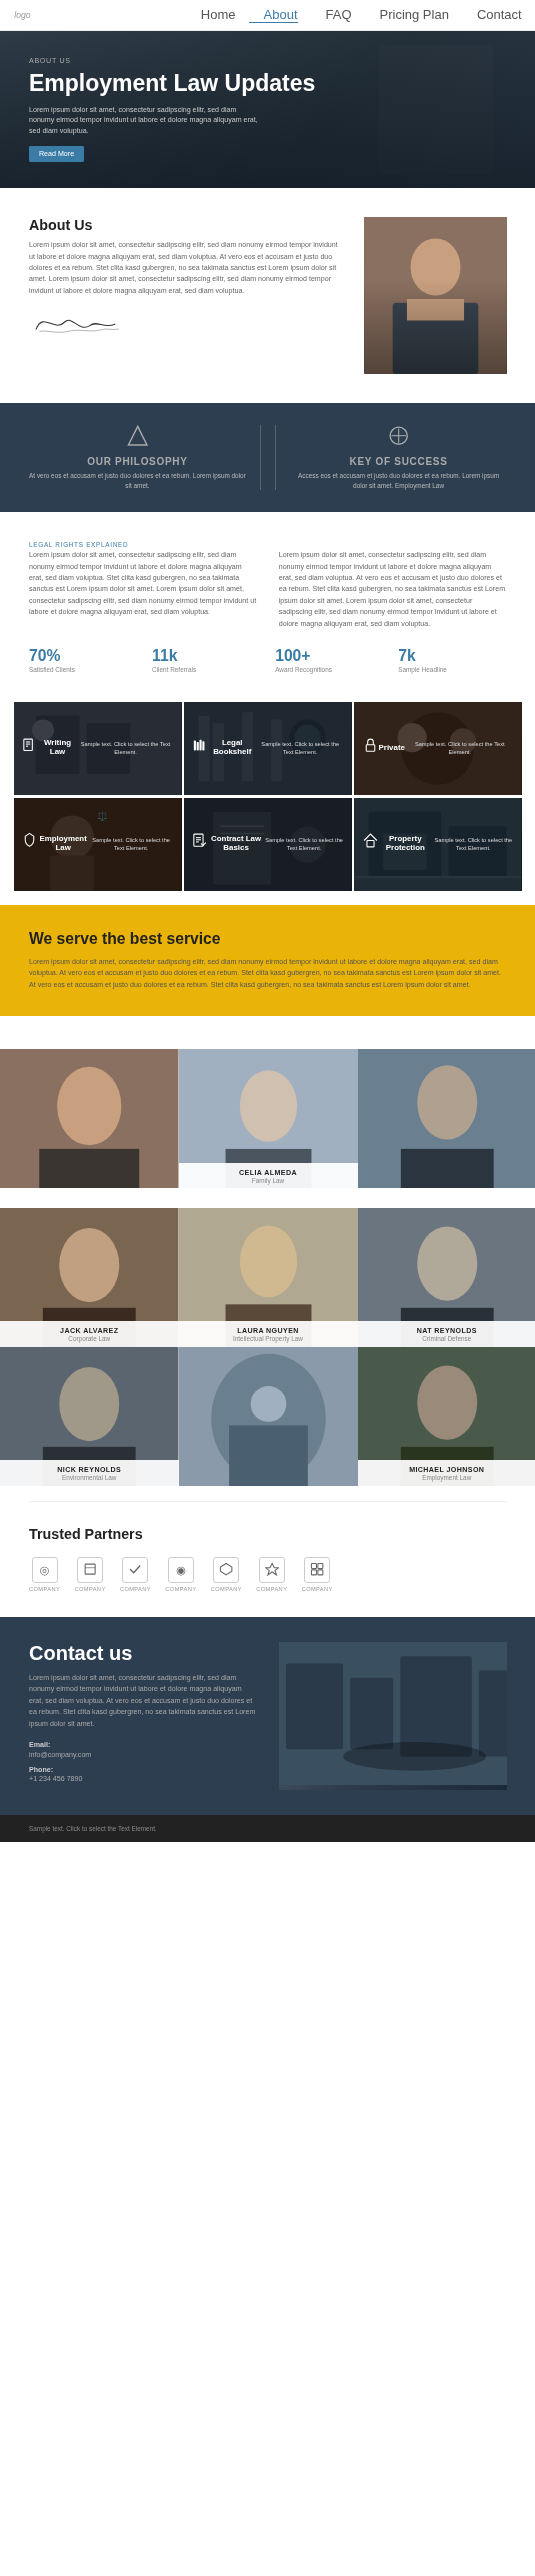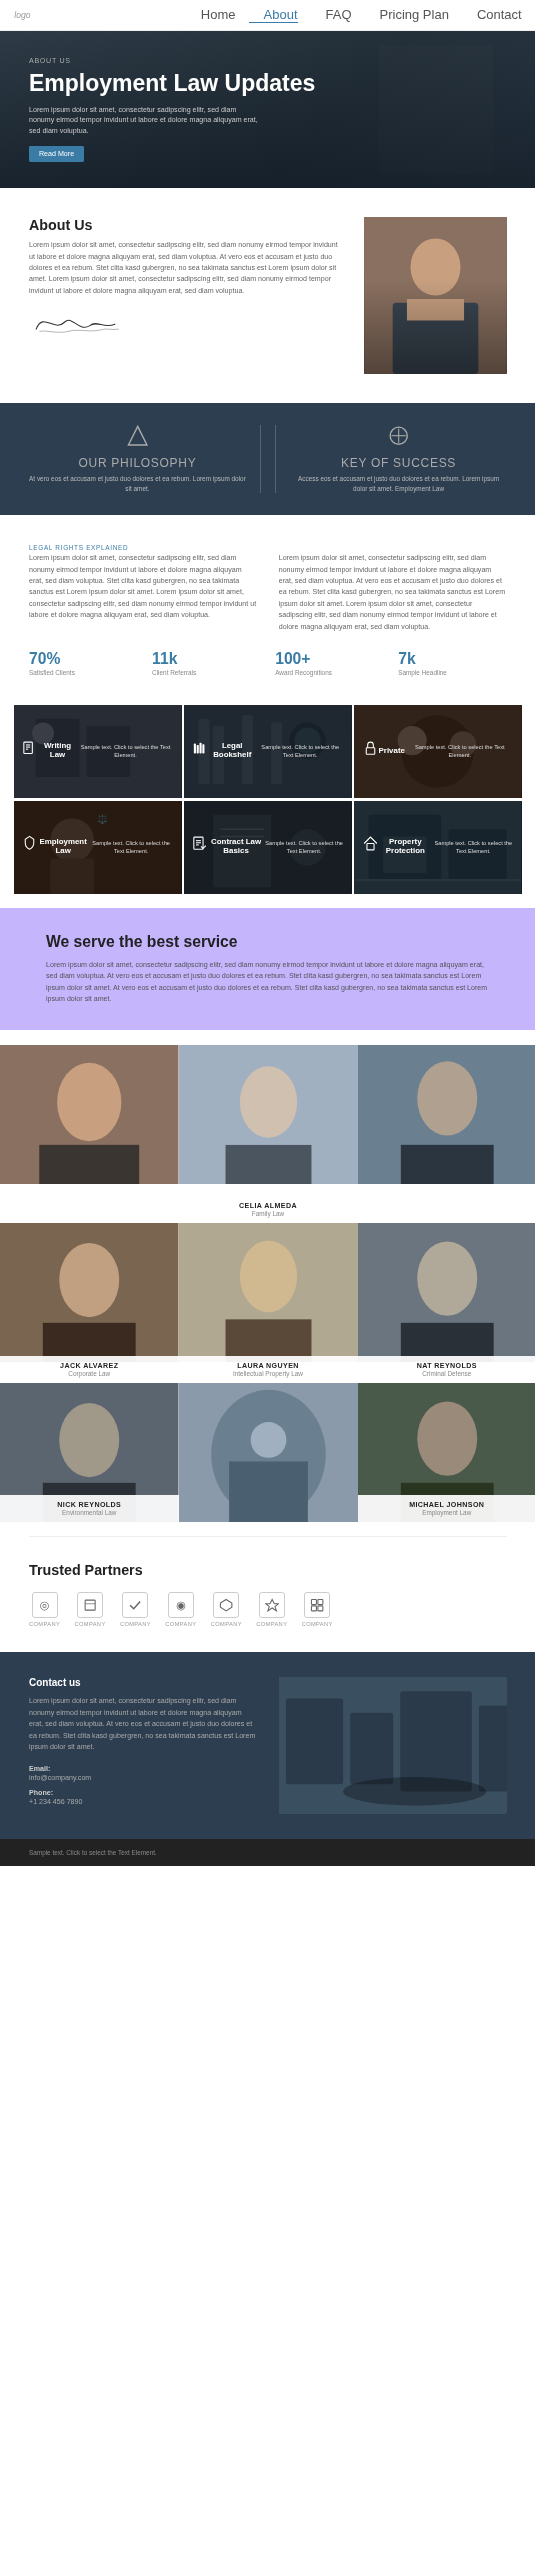--- a/index.html
+++ b/index.html
@@ -28,21 +28,21 @@
     .about-para { font-size: 7.1px; color: #666; line-height: 1.6; margin-bottom: 7.1px; }
     .signature { font-family: 'Brush Script MT', cursive; font-size: 20px; color: #444; margin-top: 7.1px; }
     .about-img { width: 143px; height: 157px; background: linear-gradient(135deg, #5a4030 0%, #3d2e20 50%, #2a1e15 100%); border-radius: 1.4px; flex-shrink: 0; display: flex; align-items: center; justify-content: center; overflow: hidden; }
     .about-img-person { width: 100%; height: 100%; background: linear-gradient(180deg, #8a7060 0%, #5a4030 40%, #2c1e10 100%); position: relative; }
     .about-img-person::after { content: ''; position: absolute; bottom: 0; left: 0; right: 0; height: 60%; background: linear-gradient(180deg, transparent, rgba(0,0,0,0.4)); }
 
     
     .philosophy-section { background: #2c3e50; padding: 21.4px 29px; display: flex; gap: 14.3px; }
     .phil-item { flex: 1; text-align: center; color: #fff; }
     .phil-icon { font-size: 15.7px; margin-bottom: 5.7px; color: #aaa; }
-    .phil-title { font-size: 12px; letter-spacing: 0.7px; color: #aaa; text-transform: uppercase; margin-bottom: 4.3px; }
+    .phil-title { font-size: 10px; letter-spacing: 0.7px; color: #aaa; text-transform: uppercase; margin-bottom: 4.3px; font-weight: bold; }
     .phil-text { font-size: 6.4px; color: #bbb; line-height: 1.5; }
     .phil-divider { width: 0.7px; background: rgba(255,255,255,0.2); }
 
     
     .why-section { padding: 29px 29px; }
     .section-tag { font-size: 6.4px; color: #3a7ca5; text-transform: uppercase; letter-spacing: 0.7px; margin-bottom: 2.9px; }
     .section-heading { font-size: 15.7px; font-weight: bold; color: #222; margin-bottom: 11.4px; }
     .why-cols { display: flex; gap: 21.4px; margin-bottom: 17px; }
     .why-col { flex: 1; font-size: 7.1px; color: #666; line-height: 1.6; }
     .stats-row { display: flex; gap: 14.3px; margin-top: 14.3px; }
@@ -61,54 +61,54 @@
     .service-desc { font-size: 5.7px; color: #ddd; line-height: 1.4; }
 
     .bg-dark1 { background: linear-gradient(135deg, #4a5568 0%, #2d3748 100%); }
     .bg-dark2 { background: linear-gradient(135deg, #5a4030 0%, #3d2e20 100%); }
     .bg-dark3 { background: linear-gradient(135deg, #3a4a5a 0%, #2a3545 100%); }
     .bg-dark4 { background: linear-gradient(135deg, #4a3020 0%, #2a1e15 100%); }
     .bg-dark5 { background: linear-gradient(135deg, #2a3540 0%, #1a2530 100%); }
     .bg-dark6 { background: linear-gradient(135deg, #3a5060 0%, #1a3040 100%); }
 
     
-    .best-service { background: #c4b5fd; padding: 25px 46px; }
+    .best-service { background: #eab308; padding: 25px 29px; }
     .best-heading { font-size: 15.7px; font-weight: bold; color: #222; margin-bottom: 8.6px; }
     .best-text { font-size: 7.1px; color: #555; line-height: 1.6; }
 
     
     .partners-section { padding: 25px 29px; }
     .partners-heading { font-size: 14.3px; font-weight: bold; color: #222; margin-bottom: 14.3px; }
     .partners-logos { display: flex; gap: 14.3px; align-items: center; flex-wrap: wrap; }
     .partner-logo { display: flex; flex-direction: column; align-items: center; gap: 2.9px; }
     .partner-icon { width: 26px; height: 26px; border: 1.4px solid #ccc; border-radius: 2.9px; display: flex; align-items: center; justify-content: center; font-size: 11.4px; color: #666; }
     .partner-label { font-size: 5.7px; color: #999; text-transform: uppercase; letter-spacing: 0.4px; }
 
     
     .contact-section { background: #2c3e50; padding: 25px 29px; display: flex; gap: 21.4px; }
     .contact-left { flex: 1; }
-    .contact-heading { font-size: 10px; font-weight: bold; color: #fff; margin-bottom: 8.6px; }
+    .contact-heading { font-size: 20px; font-weight: bold; color: #fff; margin-bottom: 8.6px; }
     .contact-desc { font-size: 7.1px; color: #aaa; line-height: 1.6; margin-bottom: 11.4px; }
     .contact-detail { margin-bottom: 7.1px; }
     .contact-label { font-size: 7.1px; font-weight: bold; color: #ccc; margin-bottom: 1.4px; }
     .contact-value { font-size: 7.1px; color: #aaa; }
     .contact-right { flex: 1; background: linear-gradient(135deg, #3a5060 0%, #2a3a4a 100%); border-radius: 1.4px; min-height: 129px; display: flex; align-items: center; justify-content: center; position: relative; overflow: hidden; }
     .contact-right-img { width: 100%; height: 100%; position: absolute; inset: 0; background: linear-gradient(135deg, #5a6a7a 0%, #2a3a4a 60%, #1a2a3a 100%); }
 
     
     footer { background: #222; padding: 10px 29px; display: flex; justify-content: space-between; align-items: center; }
     .footer-sample { font-size: 6.4px; color: #888; }
     .team-info-overlay { position: absolute; bottom: 0; left: 0; right: 0; background: rgba(255,255,255,0.93); padding: 5.7px 7.1px; text-align: center; }
     .team-cell-name { font-size: 7.1px; font-weight: bold; color: #222; text-transform: uppercase; letter-spacing: 0.4px; }
     .team-cell-role { font-size: 6.4px; color: #888; }
 
     
     .team-outer { padding: 14.3px 0; }
-    .team-row1 { display: flex; height: 178px; }
-    .team-row2 { display: flex; height: 160px; }
+    .team-row1 { display: flex; height: 178px; align-items: center; }
+    .team-row2 { display: flex; height: 139px; }
     .team-row3 { display: flex; height: 139px; }
     .team-side { flex: 1; position: relative; overflow: hidden; }
     .team-mid { flex: 0 0 179px; position: relative; overflow: hidden; }
   </style>
 </head>
 <body>
 
 <nav>
   <span style="font-size:8.6px;color:#999;font-style:italic;">logo</span>
   <div class="nav-links">

